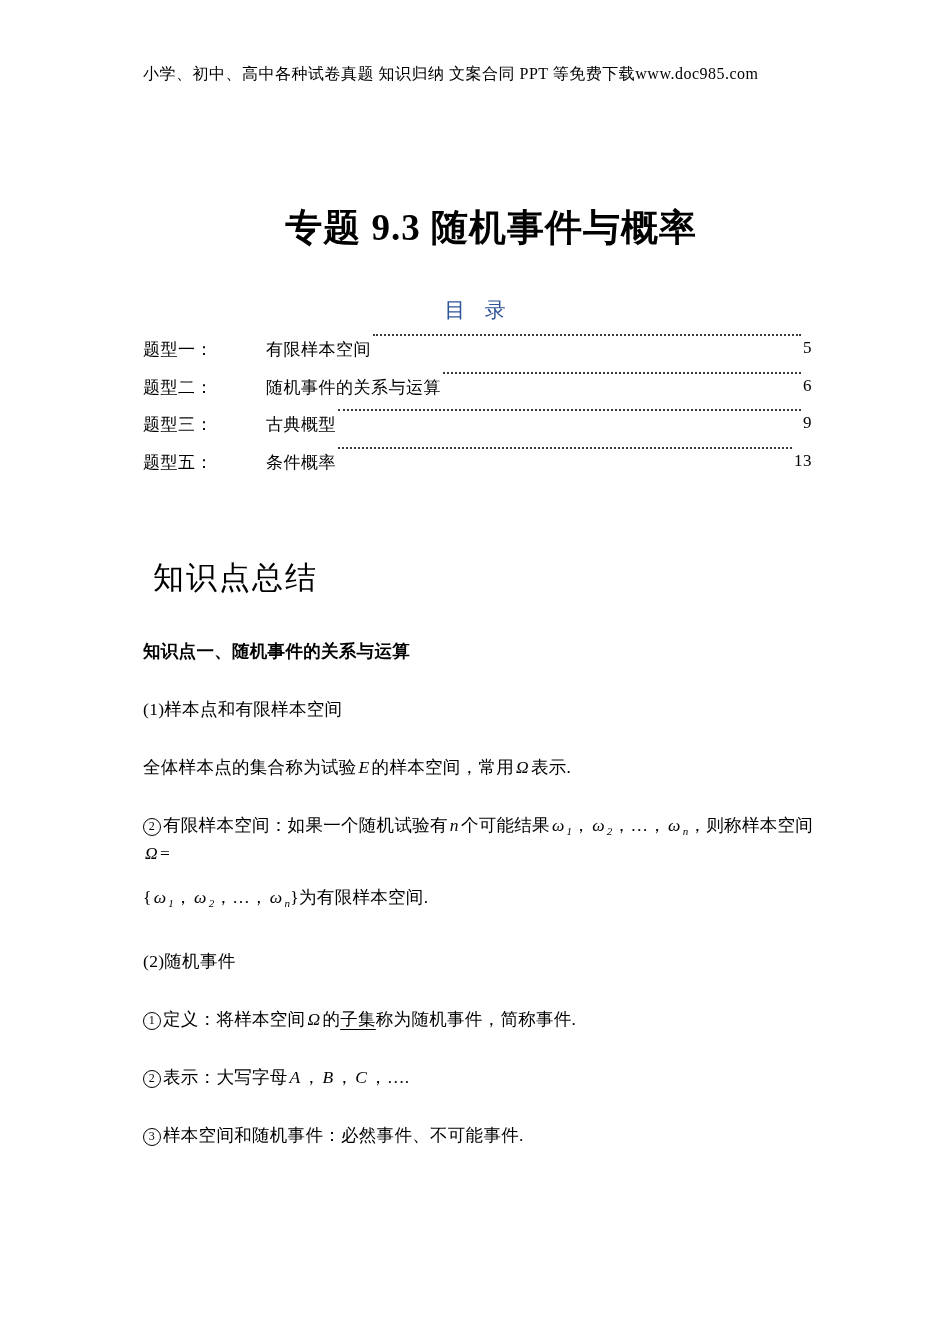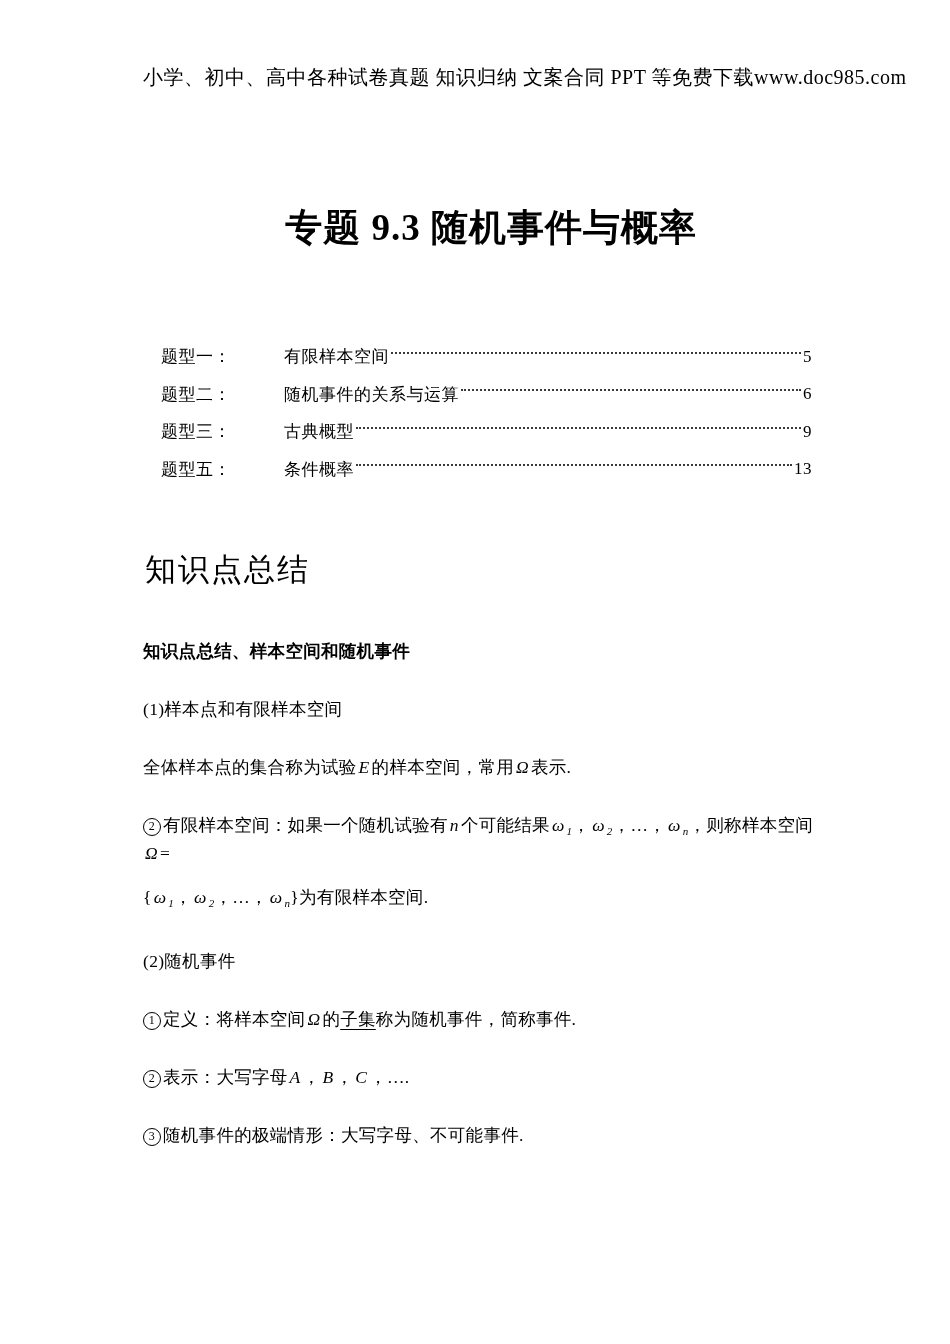--- a/index.html
+++ b/index.html
@@ -7,51 +7,51 @@
     position:relative;
     width:950px; height:1344px;
     margin:0 auto;
     background:#ffffff;
     font-family:"Liberation Serif","DejaVu Serif",serif;
     color:#000;
     overflow:hidden;
   }
   .doc-header {
     position:absolute; top:64px; left:143px; width:672px;
-    font-size:20px; letter-spacing:0.5px;
+    font-size:16px; letter-spacing:0.5px;
     display:flex; align-items:baseline; white-space:nowrap;
   }
   .doc-header .site-url { }
   .doc-title {
     position:absolute; top:203px; left:0; width:100%;
     margin:0; text-align:center;
     font-size:37px; font-weight:bold; letter-spacing:1px;padding-left:16px;
   }
   .toc-heading {
     position:absolute; top:296px; left:0; width:100%;
     text-align:center; font-size:21px; letter-spacing:7px;
     text-indent:7px;
   }
   .toc { position:absolute; top:338px; left:143px; width:669px; }
   .toc-row {
-    display:flex; align-items:center;
-    height:37.5px; font-size:17px; letter-spacing:0.5px;margin-left:18px;
+    display:flex; align-items:flex-start;
+    height:37.5px; font-size:17px; letter-spacing:0.5px;
   }
   .toc-label { flex:0 0 123px; }
   .toc-title { flex:0 0 auto; }
   .toc-leader {
     flex:1 1 auto; min-width:30px;
     border-bottom:2px dotted #3a3a3a;
     transform:translateY(-4px);
     margin:0 2px;
   }
   .toc-page { flex:0 0 auto; }
   .section-heading {
     position:absolute; top:549px; left:145px;
-    margin:0; font-size:31px; font-weight:normal; letter-spacing:2px;
+    margin:8px; font-size:31px; font-weight:normal; letter-spacing:2px;
   }
   .body-text {
     position:absolute; top:640px; left:143px; width:676px;
     font-size:17.5px; line-height:22px; letter-spacing:0.3px;
   }
   .par { margin:0 0 36px 0; }
   .par.tight { margin-bottom:22px; }
   .run-n { font-style:normal; }
   .run-b { font-weight:bold; }
   .run-i { font-style:italic; font-family:"Liberation Serif","DejaVu Serif",serif; padding:0 2px; }
@@ -69,20 +69,21 @@
 
 <div class="page">
 
   <div class="doc-header">
     <span>小学、初中、高中各种试卷真题  知识归纳  文案合同  PPT 等免费下载</span>
     <span class="site-url">www.doc985.com</span>
   </div>
 
   <h1 class="doc-title">专题 9.3 随机事件与概率</h1>
 
+  <div class="toc-heading" id="toc-heading" style="color: rgb(47, 84, 150);">目 录</div>
 
   <div class="toc">
     <div class="toc-row">
       <span class="toc-label">题型一：</span>
       <span class="toc-title">有限样本空间</span>
       <span class="toc-leader"></span>
       <span class="toc-page">5</span>
     </div>
     <div class="toc-row">
       <span class="toc-label">题型二：</span>
@@ -100,24 +101,24 @@
       <span class="toc-label">题型五：</span>
       <span class="toc-title">条件概率</span>
       <span class="toc-leader"></span>
       <span class="toc-page">13</span>
     </div>
   </div>
 
   <h2 class="section-heading">知识点总结</h2>
 
   <div class="body-text">
-    <p class="par"><span class="run-b">知识点总结、样本空间和随机事件</span></p>
+    <p class="par"><span class="run-b">知识点一、随机事件的关系与运算</span></p>
     <p class="par"><span class="run-n">(1)样本点和有限样本空间</span></p>
     <p class="par"><span class="run-n">全体样本点的集合称为试验</span><span class="run-i">E</span><span class="run-n">的样本空间，常用</span><span class="run-i">Ω</span><span class="run-n">表示.</span></p>
     <p class="par tight"><span class="run-c">2</span><span class="run-n">有限样本空间：如果一个随机试验有</span><span class="run-i">n</span><span class="run-n">个可能结果</span><span class="run-i">ω</span><span class="run-s">1</span><span class="run-n">，</span><span class="run-i">ω</span><span class="run-s">2</span><span class="run-n">，…，</span><span class="run-i">ω</span><span class="run-s">n</span><span class="run-n">，则称样本空间</span><span class="run-i">Ω</span><span class="run-n">=</span></p>
     <p class="par"><span class="run-n">{</span><span class="run-i">ω</span><span class="run-s">1</span><span class="run-n">，</span><span class="run-i">ω</span><span class="run-s">2</span><span class="run-n">，…，</span><span class="run-i">ω</span><span class="run-s">n</span><span class="run-n">}为有限样本空间.</span></p>
     <p class="par"><span class="run-n">(2)随机事件</span></p>
     <p class="par"><span class="run-c">1</span><span class="run-n">定义：将样本空间</span><span class="run-i">Ω</span><span class="run-n">的</span><span class="run-u">子集</span><span class="run-n">称为随机事件，简称事件.</span></p>
     <p class="par"><span class="run-c">2</span><span class="run-n">表示：大写字母</span><span class="run-i">A</span><span class="run-n">，</span><span class="run-i">B</span><span class="run-n">，</span><span class="run-i">C</span><span class="run-n">，….</span></p>
-    <p class="par"><span class="run-c">3</span><span class="run-n">随机事件的极端情形：大写字母、不可能事件.</span></p>
+    <p class="par"><span class="run-c">3</span><span class="run-n">样本空间和随机事件：必然事件、不可能事件.</span></p>
   </div>
 
 </div>
 
 </body></html>

